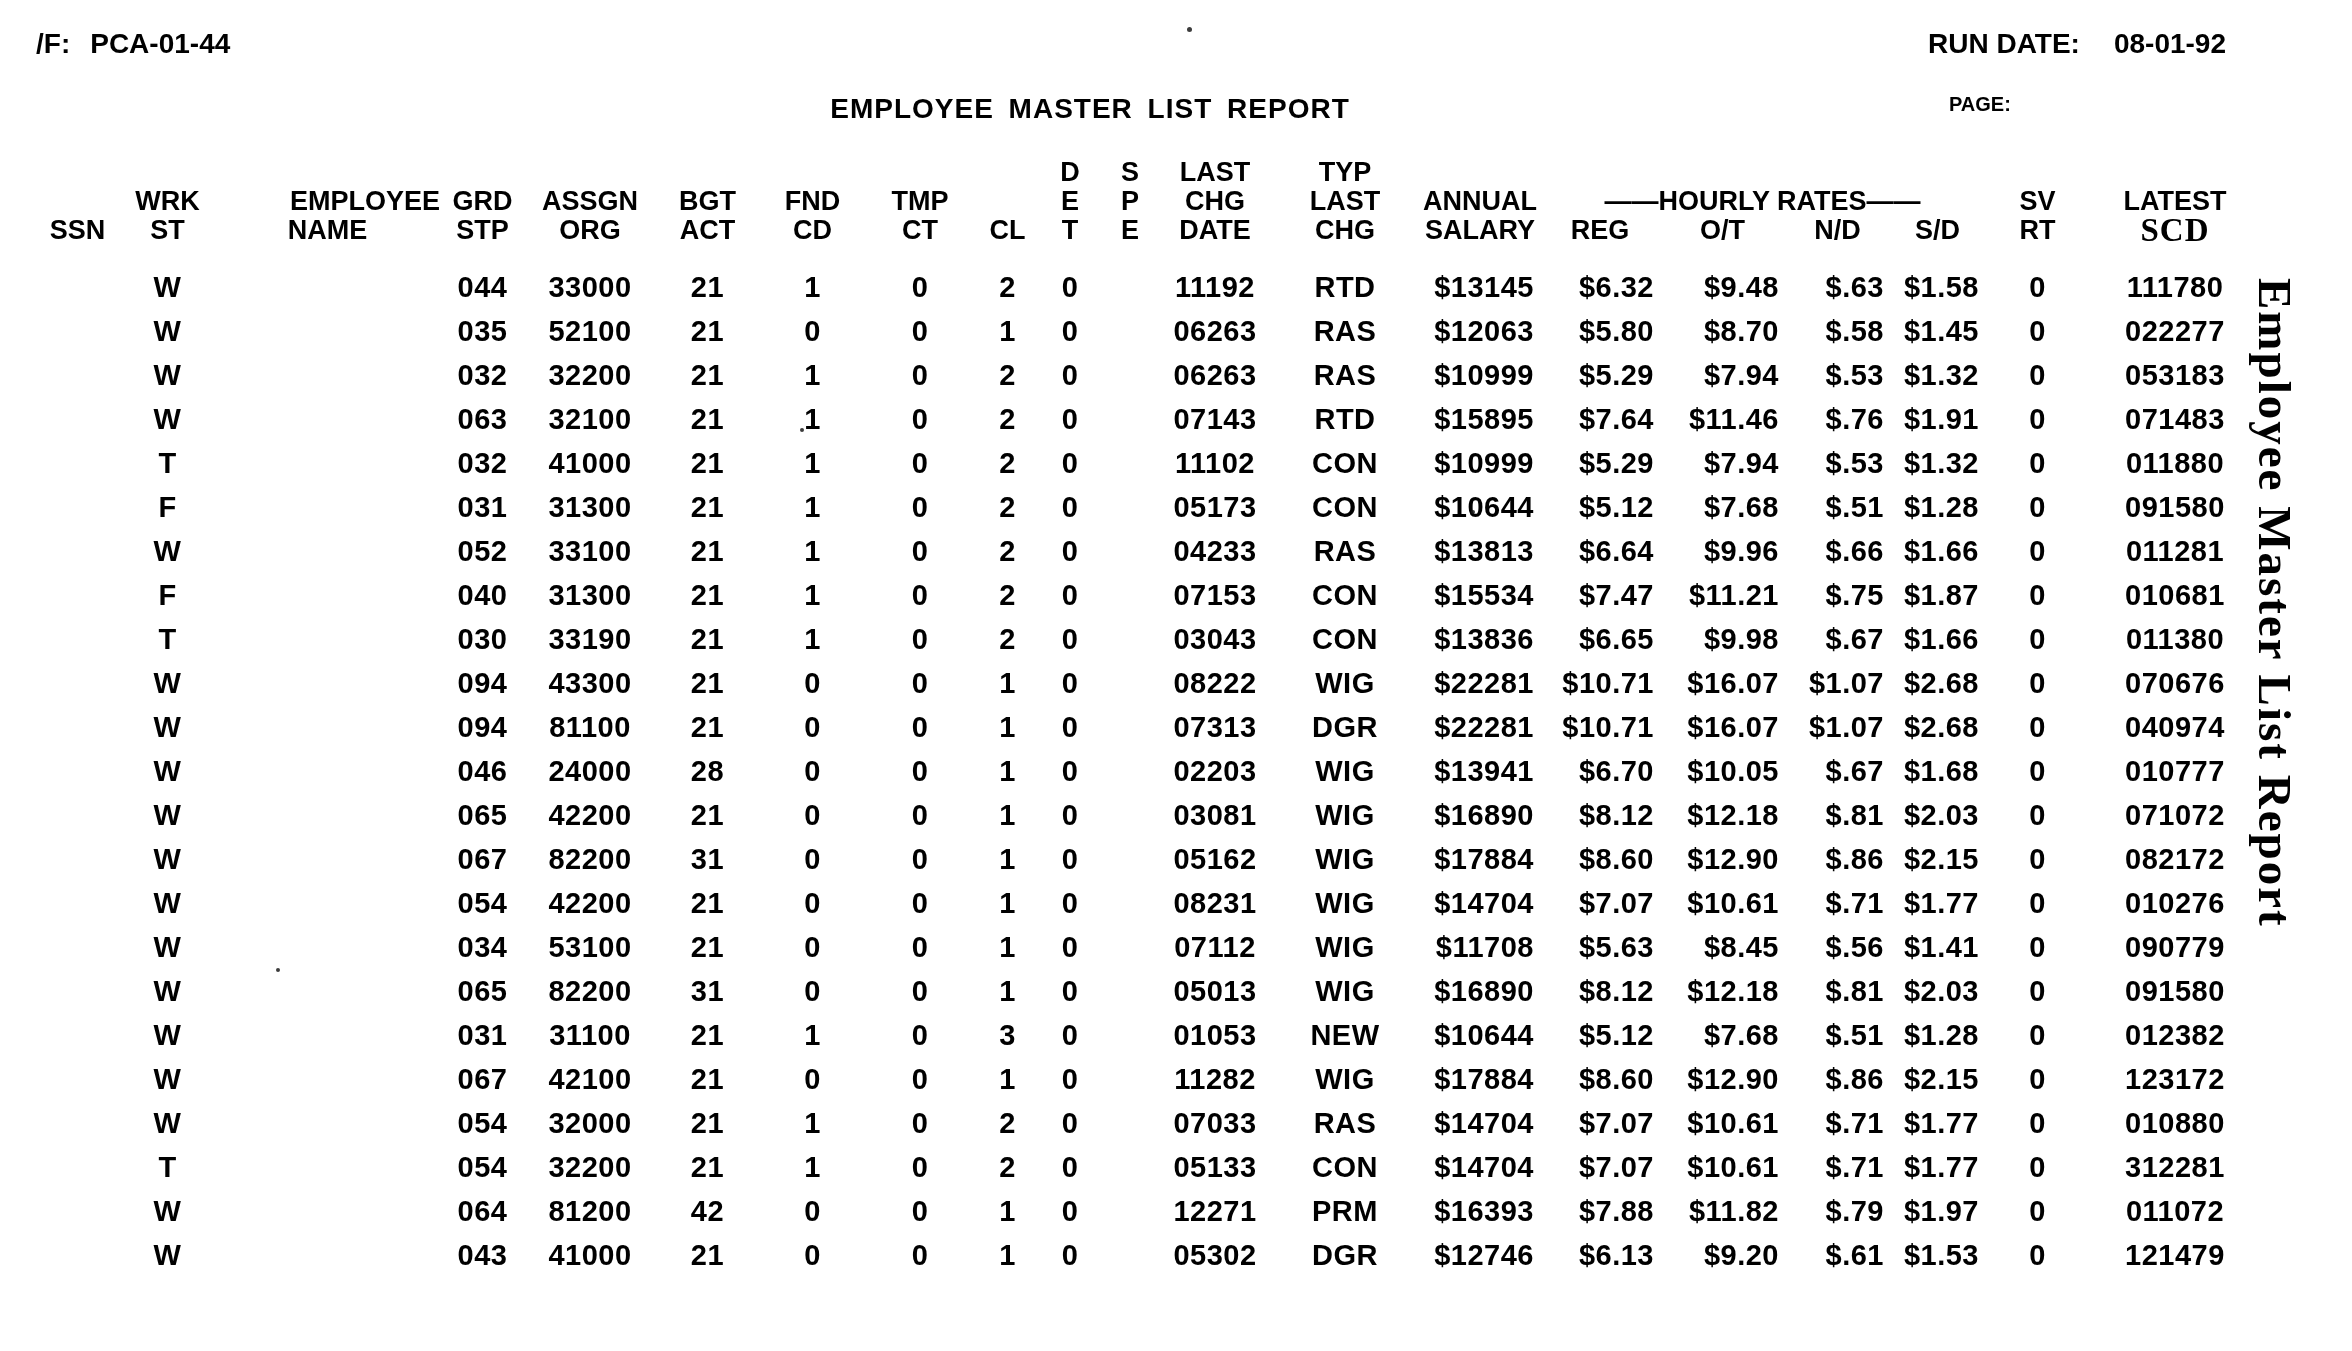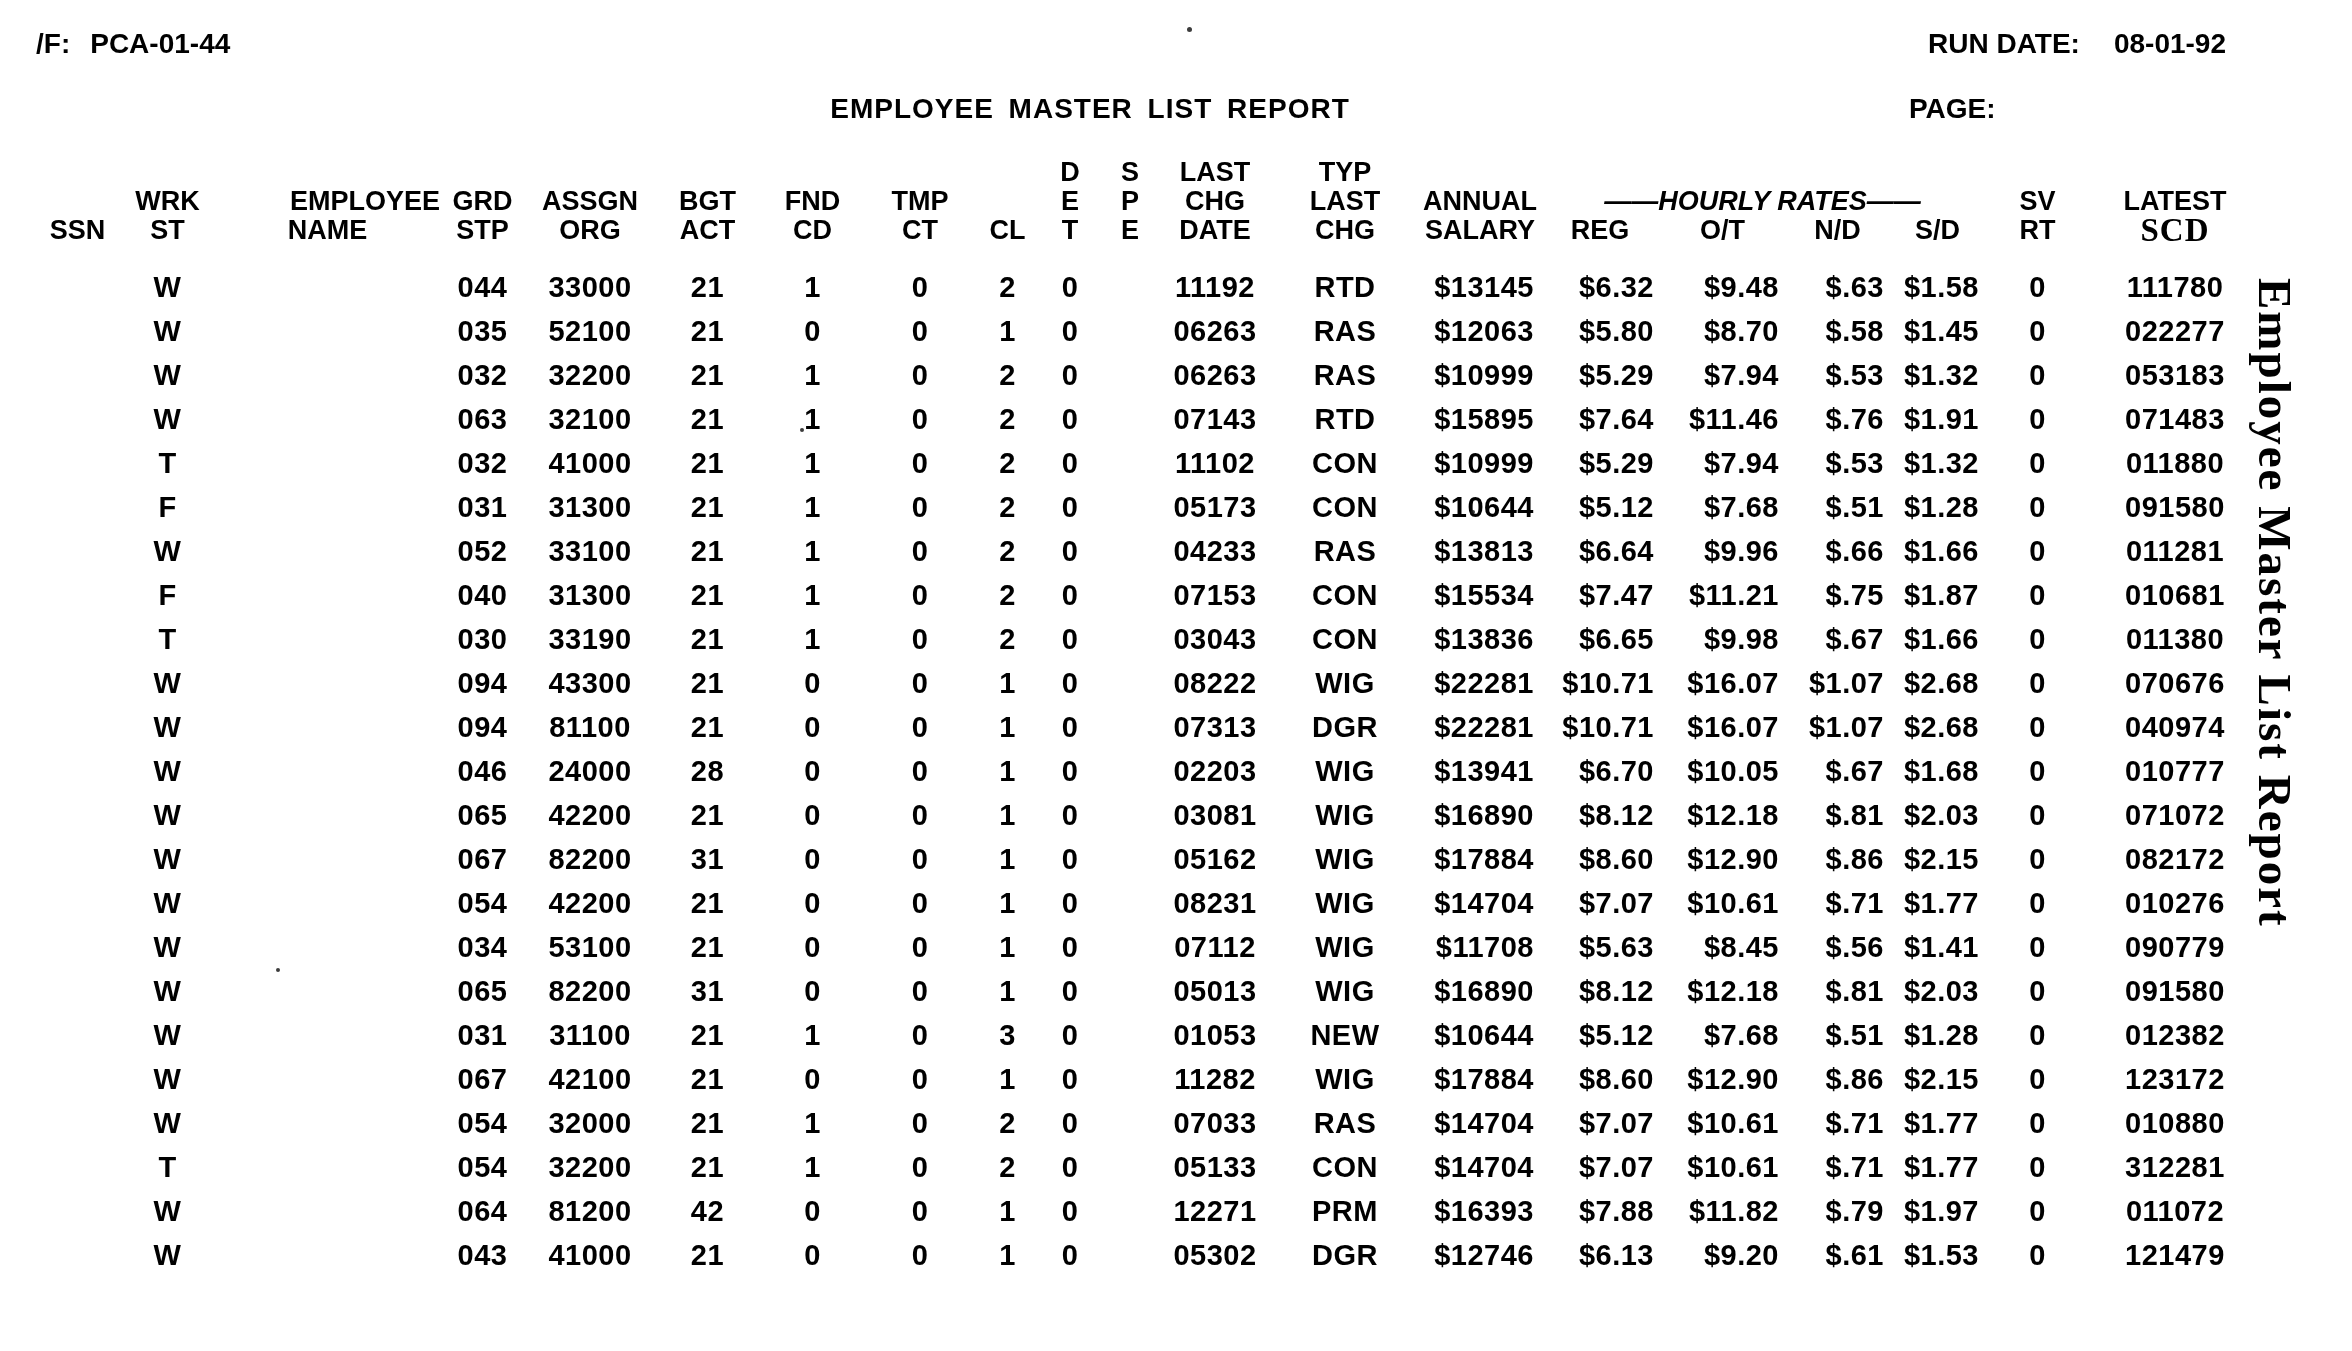--- a/index.html
+++ b/index.html
@@ -24,38 +24,38 @@
   }
   .run-date {
     position: absolute; left: 1928px; top: 28px;
     font-size: 28px; display: flex; gap: 34px;
   }
   .report-title {
     position: absolute; left: 0; top: 93px; width: 2180px;
     text-align: center; font-size: 28px; letter-spacing: 1px; word-spacing: 6px;
   }
   .page-label {
-    position: absolute; left: 1909px; top: 93px; font-size: 28px;
+    position: absolute; left: 1949px; top: 93px; font-size: 20px;
   }
   
   .report-table {
     position: absolute; left: 35px; top: 158px; width: 2225px;
     --tcols: 85px 95px 225px 85px 130px 105px 105px 110px 65px 60px 60px 110px 150px 120px 120px 125px 105px 95px 105px 170px;
   }
   .thead {
     display: grid;
     grid-template-columns: var(--tcols);
     grid-template-rows: 29px 29px 29px;
     margin-bottom: 20px;
   }
   .hcell {
     font-size: 27px; text-align: center; align-self: end; line-height: 29px;
     white-space: nowrap;
   }
-  .hourly-group { letter-spacing: 0px; font-style: italic; }
+  .hourly-group { letter-spacing: 0px; }
   [data-name="header-latest_scd-line3"] {
     font-family: "Liberation Serif", serif;
     font-size: 33px;
     letter-spacing: 1px;
   }
   .tbody { display: block; }
   .trow {
     display: grid;
     grid-template-columns: var(--tcols);
     height: 44px;

